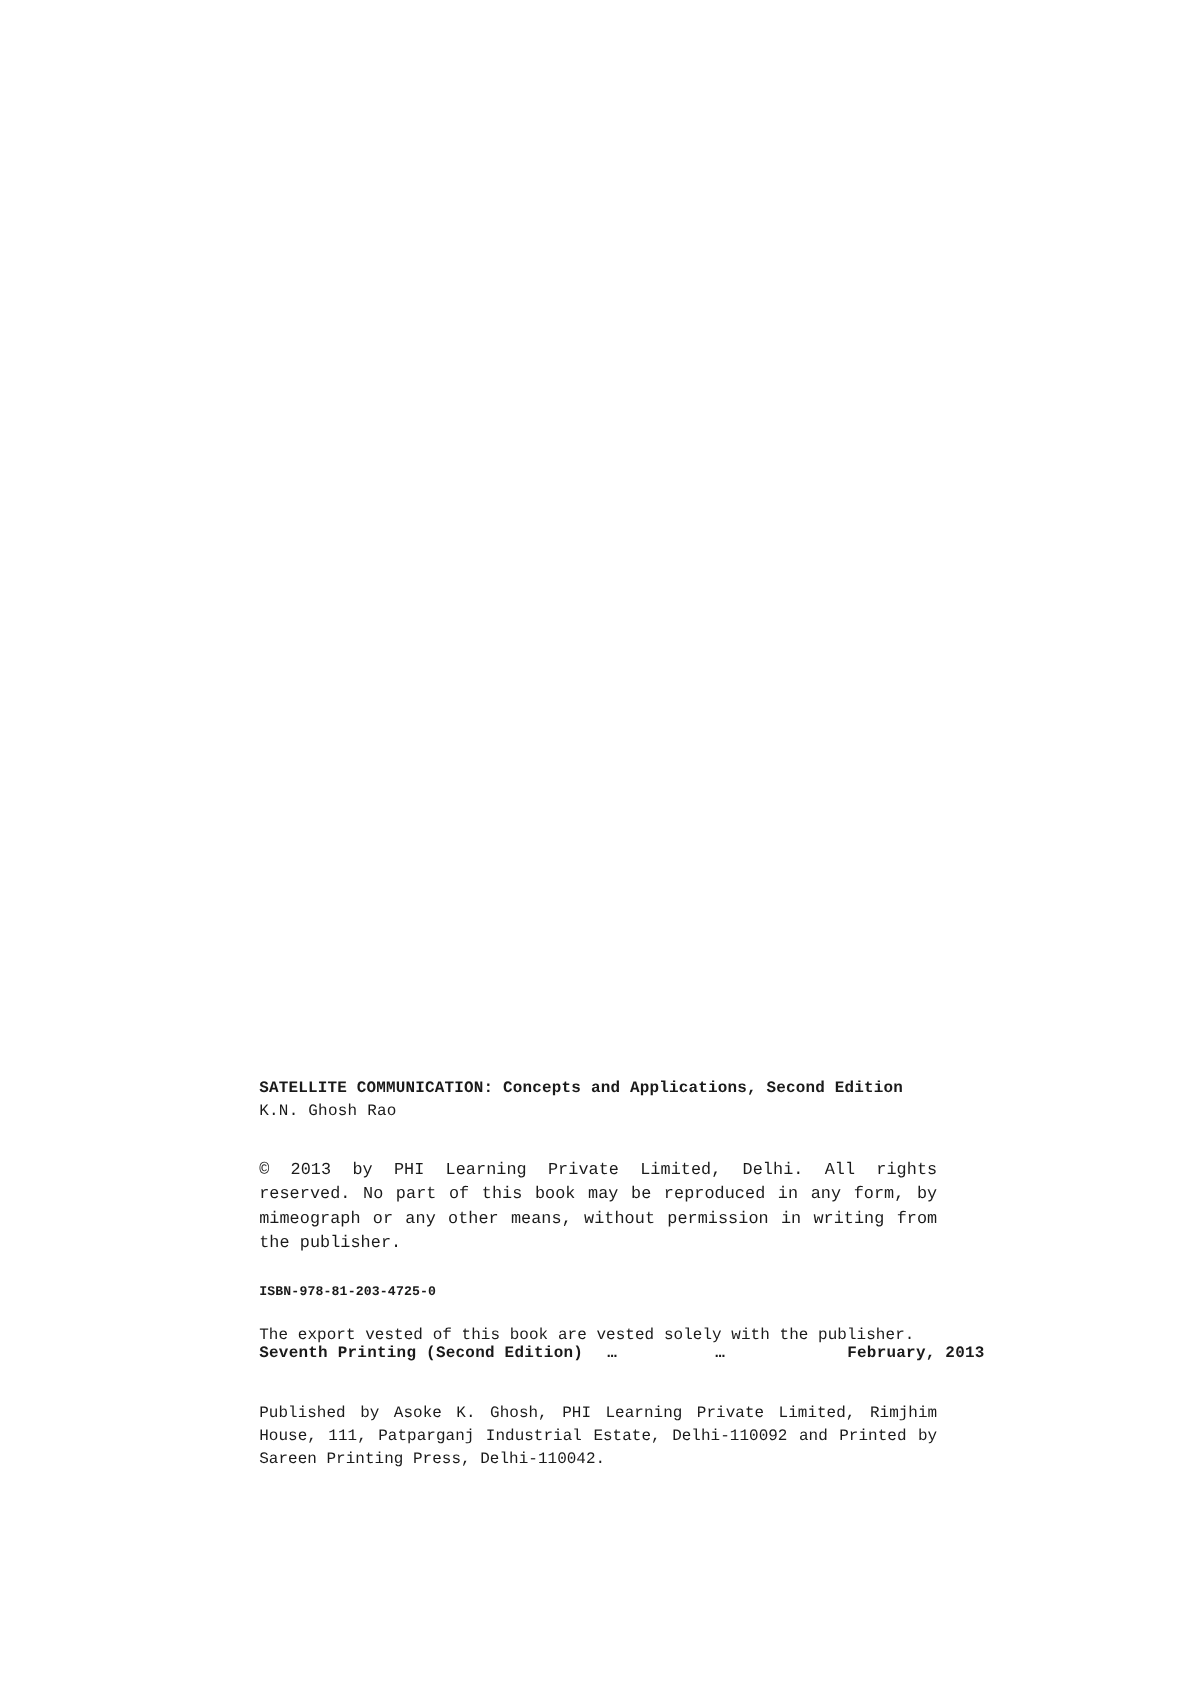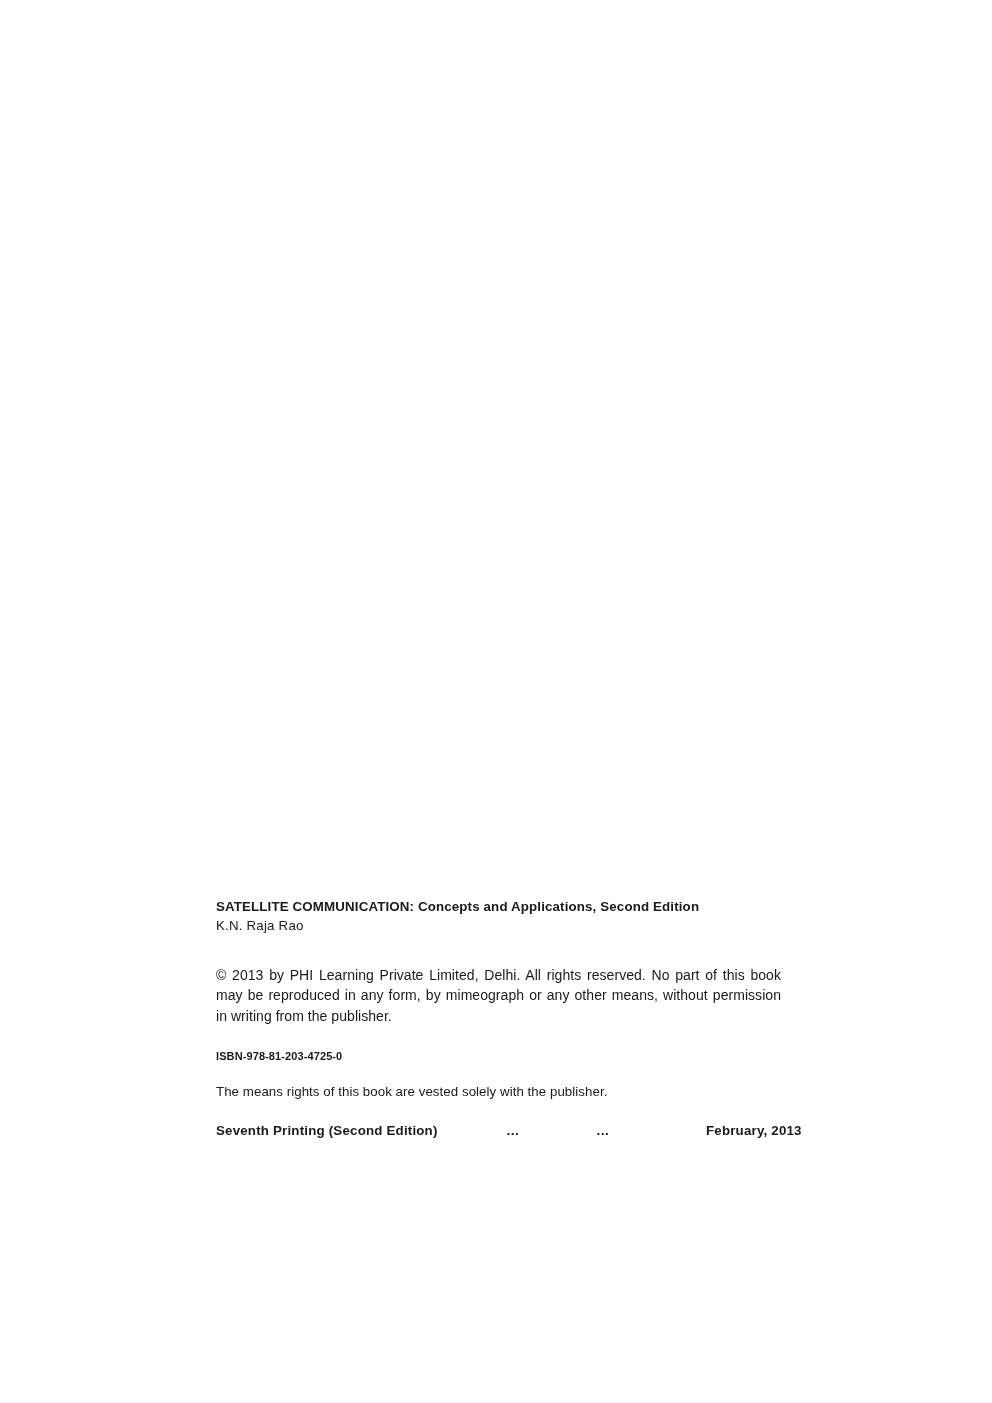--- a/index.html
+++ b/index.html
@@ -15,20 +15,21 @@
     position: relative;
     overflow: hidden;
   }
   .page {
     position: absolute;
     left: 0;
     top: 0;
     width: 844px;
     height: 1403px;
     background: #ffffff;
+    font-family: Liberation Mono, monospace;
   }
   .copyright-block {
     position: absolute;
     left: 216px;
     top: 898px;
     width: 565px;
   }
   .title-line {
     font-size: 13.3px;
     font-weight: bold;
@@ -58,21 +59,20 @@
     margin-top: 24px;
     letter-spacing: 0.1px;
   }
   .export-line {
     font-size: 13.3px;
     margin: 0;
     margin-top: 22px;
     letter-spacing: 0.05px;
   }
   .printing-row {
-    margin-top: 24px;
     font-size: 13.3px;
     font-weight: bold;
     display: flex;
     align-items: baseline;
     letter-spacing: 0.2px;
   }
   .printing-label {
     width: 290px;
     flex: 0 0 auto;
   }
@@ -96,24 +96,25 @@
     text-align: justify;
     letter-spacing: 0.03px;
   }
 </style>
 </head>
 <body>
 
 <div class="page">
   <div class="copyright-block">
     <p class="title-line">SATELLITE COMMUNICATION: Concepts and Applications, Second Edition</p>
-    <p class="author-line">K.N.  Raja Rao</p>
+    <p class="author-line">K.N.  Ghosh Rao</p>
     <p class="rights-para">© 2013 by PHI Learning Private Limited, Delhi. All rights reserved. No part of this book may be reproduced in any form, by mimeograph or any other means, without permission in writing from  the publisher.</p>
     <p class="isbn-line">ISBN-978-81-203-4725-0</p>
-    <p class="export-line">The means rights of this book are vested solely with the publisher.</p>
+    <p class="export-line">The export vested of this book are vested solely with the publisher.</p>
     <div class="printing-row">
       <span class="printing-label">Seventh Printing (Second Edition)</span>
       <span class="printing-dots-1">…</span>
       <span class="printing-dots-2">…</span>
       <span class="printing-date">February,  2013</span>
     </div>
+    <p class="publisher-para">Published by Asoke K. Ghosh, PHI Learning Private Limited, Rimjhim House, 111, Patparganj Industrial Estate, Delhi-110092 and Printed by Sareen Printing Press, Delhi-110042.</p>
   </div>
 </div>
 
 </body></html>

